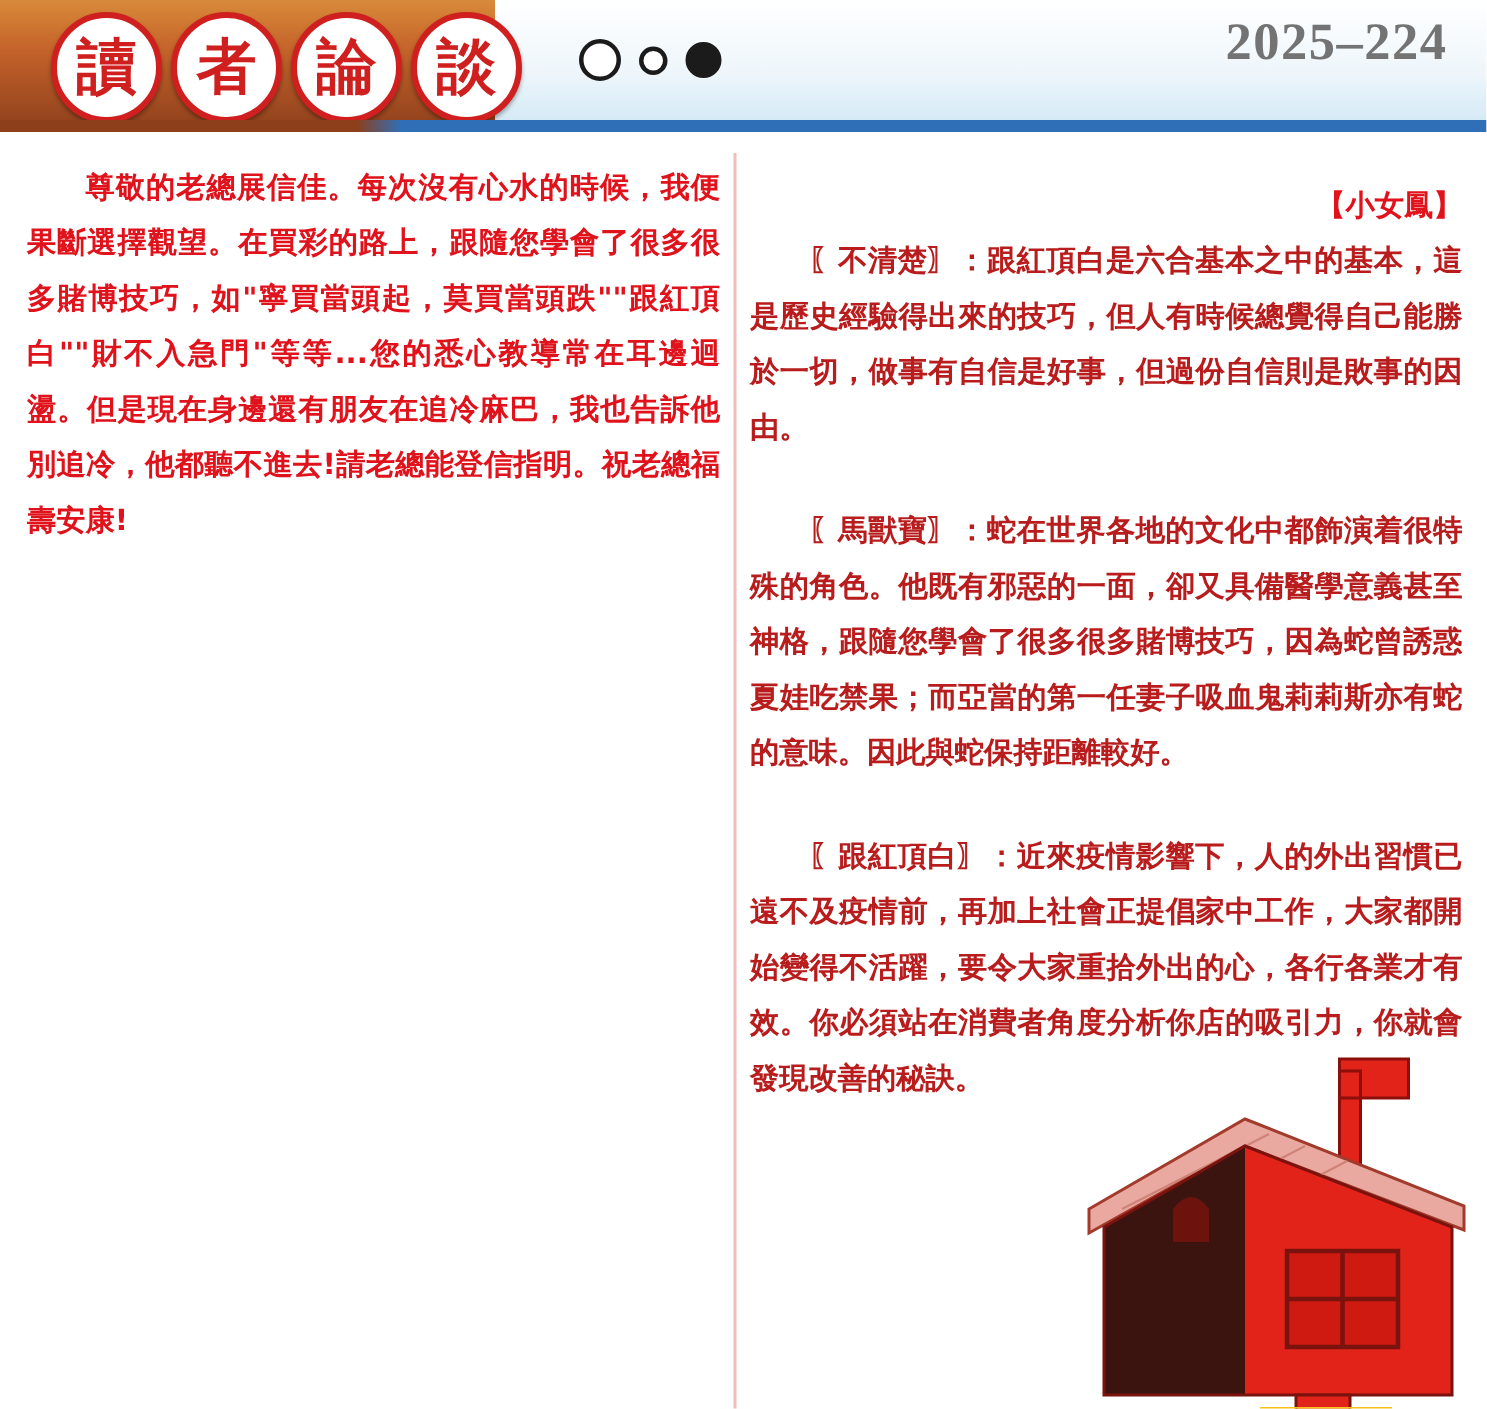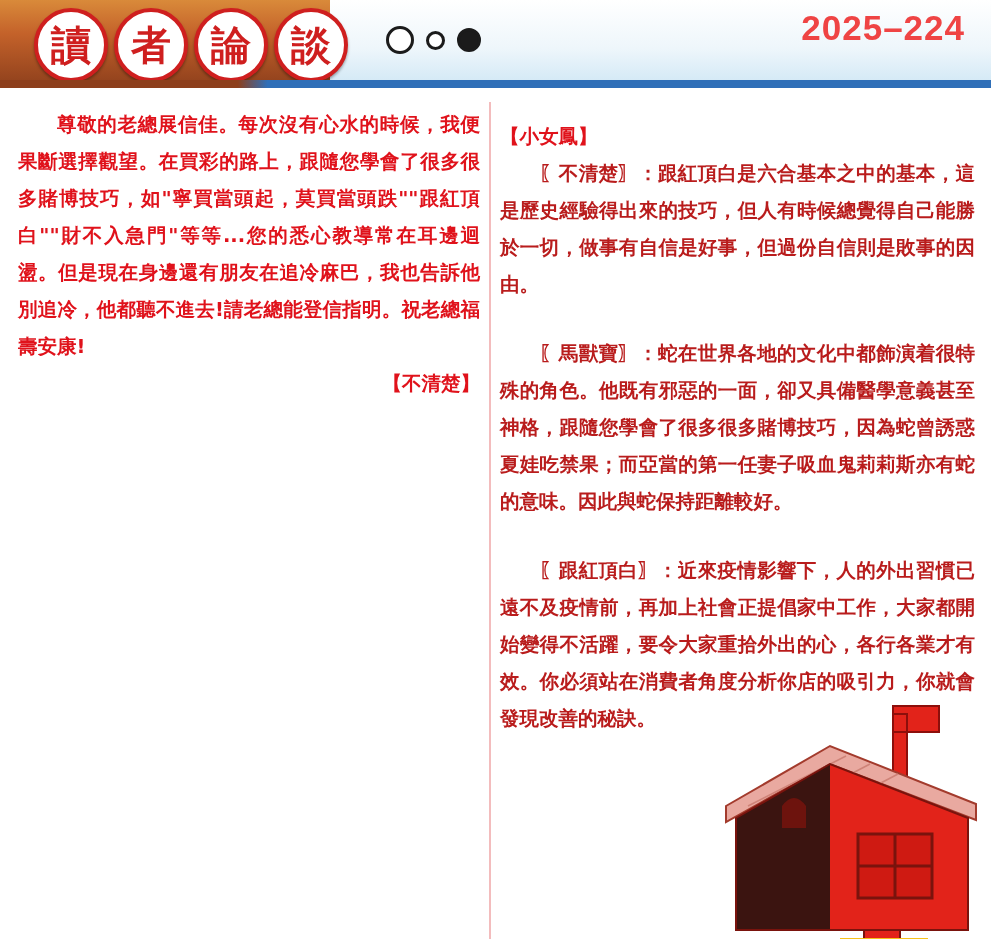--- a/index.html
+++ b/index.html
@@ -77,25 +77,25 @@
     border: 3px solid #1b1b1b;
     box-sizing: border-box;
   }
   .dot.d1 { width: 28px; height: 28px; }
   .dot.d2 { width: 19px; height: 19px; }
   .dot.d3 { width: 24px; height: 24px; background: #1b1b1b; border-color: #1b1b1b; }
 
   .issue-no {
     position: absolute;
     right: 26px; top: 8px;
-    color: #ef4444;
+    color: #737373;
     font-size: 35px;
     font-weight: bold;
     letter-spacing: 1px;
-    font-family: Liberation Sans, sans-serif;
+    font-family: Liberation Serif, serif;
   }
 
   
   .page {
     position: absolute;
     left: 0; top: 96px;
     width: 848px;
     height: 851px;
     font-weight: bold;
   }
@@ -126,20 +126,21 @@
   }
 
   .blk { margin: 0 0 0 0; }
   .p { margin: 0; text-indent: 2em; }
   .sig {
     margin: 0;
     text-align: right;
   }
   .ctr {
     margin: 0;
+    text-align: right;
   }
   .gap { height: 32px; }
   .gap-sm { height: 12px; }
 
   
   .mailbox {
     position: absolute;
     left: 718px; top: 598px;
     width: 268px;
     height: 253px;
@@ -170,21 +171,20 @@
 </div>
 
 <div class="page">
 
   <div class="divider"></div>
 
   <div class="col col-left">
 
     <div class="blk">
       <p class="p">尊敬的老總展信佳。每次沒有心水的時候，我便果斷選擇觀望。在買彩的路上，跟隨您學會了很多很多賭博技巧，如"寧買當頭起，莫買當頭跌""跟紅頂白""財不入急門"等等...您的悉心教導常在耳邊迴盪。但是現在身邊還有朋友在追冷麻巴，我也告訴他別追冷，他都聽不進去!請老總能登信指明。祝老總福壽安康!</p>
-      <p class="sig">【不清楚】</p>
     </div>
 
 
 
   </div>
 
   <div class="col col-right">
 
     <div class="gap-sm"></div>
     <p class="ctr">【小女鳳】</p>

